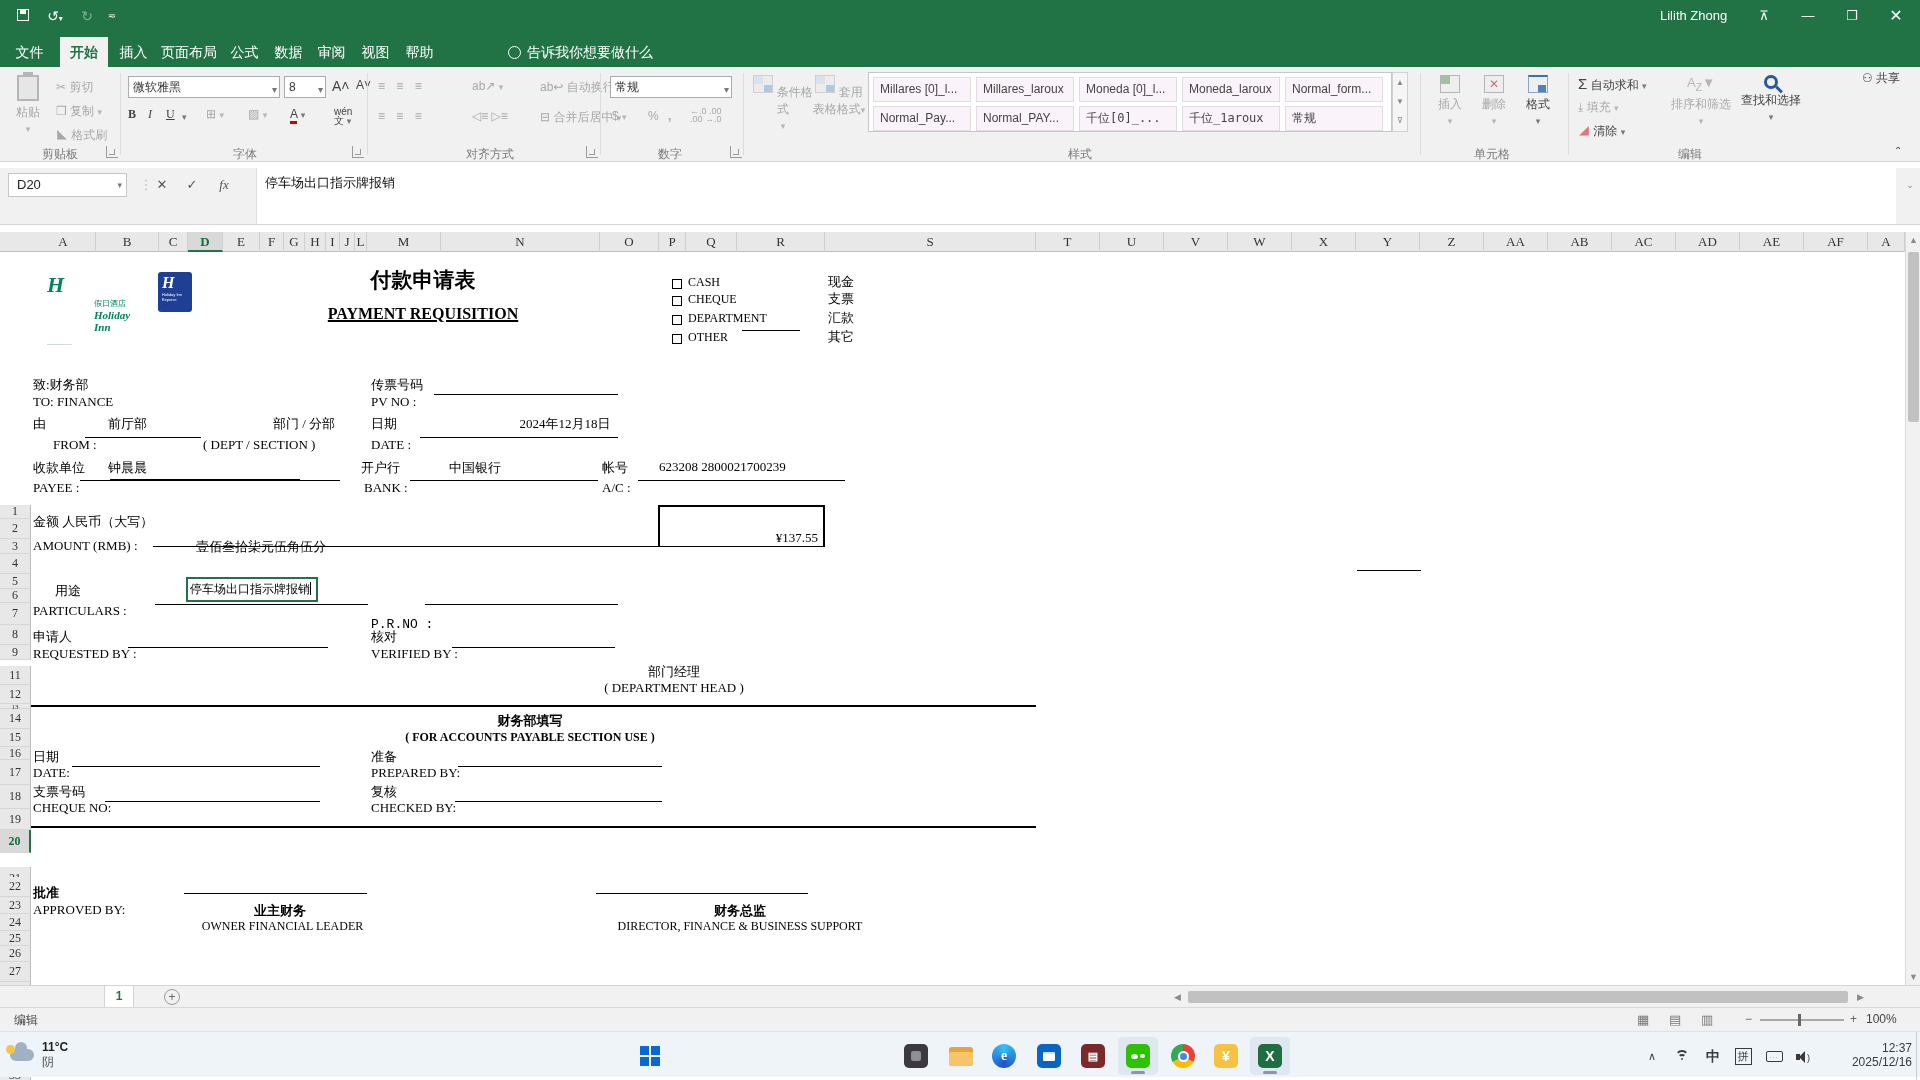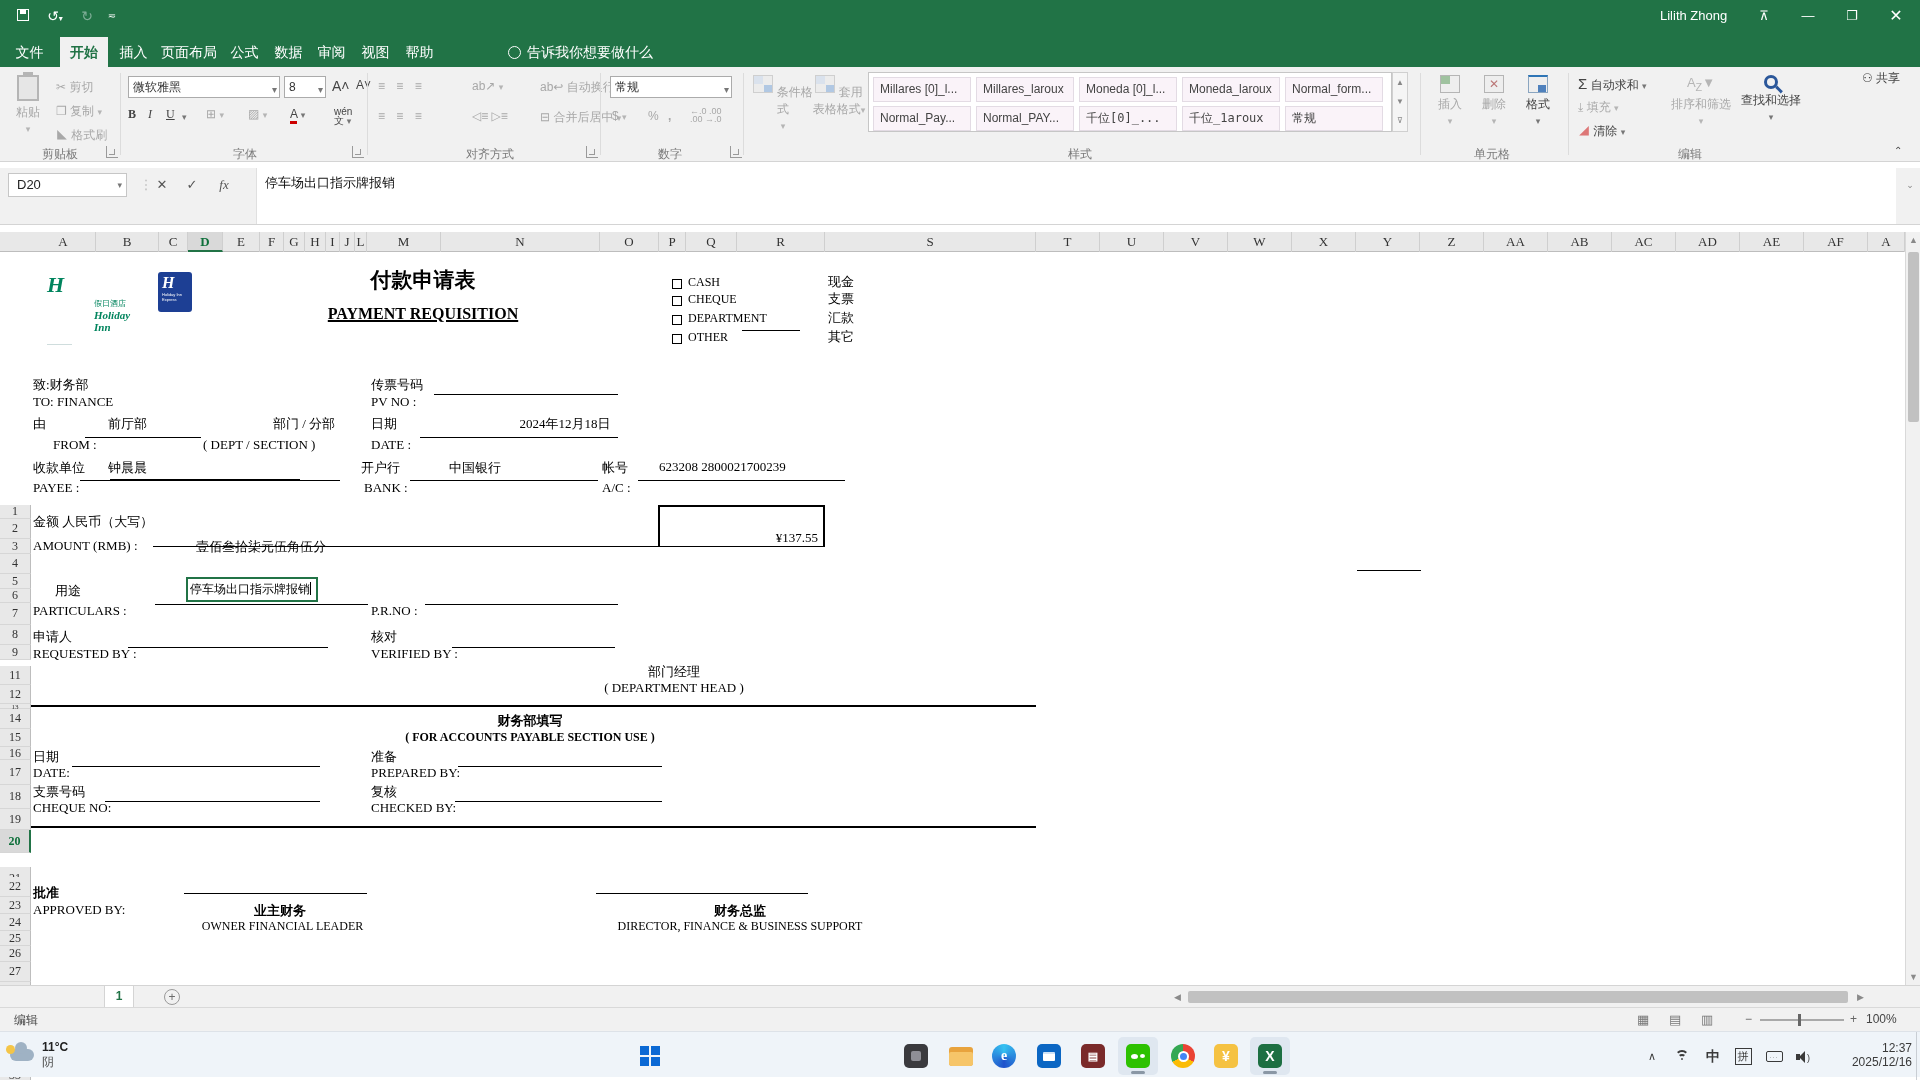--- a/index.html
+++ b/index.html
@@ -391,21 +391,21 @@
     <div class="ft" style="left:658px;top:530px;width:160px;text-align:right;">¥137.55</div>
 
     <div class="ln" style="left:1357px;top:570px;width:64px;"></div>
 
     <div class="ft" style="left:33px;top:582px;margin-left:22px;">用途</div>
     <div class="abs" style="left:186px;top:577px;width:132px;height:25px;background:#fff;border:2px solid #217346;">
       <span class="ft" style="position:static;font-size:12px;line-height:21px;padding-left:2px;">停车场出口指示牌报销</span><span style="display:inline-block;width:1px;height:13px;background:#000;vertical-align:-2px;"></span>
     </div>
     <div class="ft" style="left:33px;top:603px;">PARTICULARS :</div>
     <div class="ln" style="left:155px;top:604px;width:213px;"></div>
-    <div class="ft" style="left:371px;top:603px;">P.R.NO :</div>
+    <div class="ft" style="left:371px;top:617px;font-family:Liberation Mono, monospace;">P.R.NO :</div>
     <div class="ln" style="left:425px;top:604px;width:193px;"></div>
 
     <div class="ft" style="left:33px;top:628px;">申请人</div>
     <div class="ft" style="left:371px;top:628px;">核对</div>
     <div class="ft" style="left:33px;top:646px;">REQUESTED BY :</div>
     <div class="ln" style="left:128px;top:647px;width:200px;"></div>
     <div class="ft" style="left:371px;top:646px;">VERIFIED BY :</div>
     <div class="ln" style="left:452px;top:647px;width:163px;"></div>
 
     <div class="ft ctr" style="left:604px;top:663px;width:140px;">部门经理</div>

